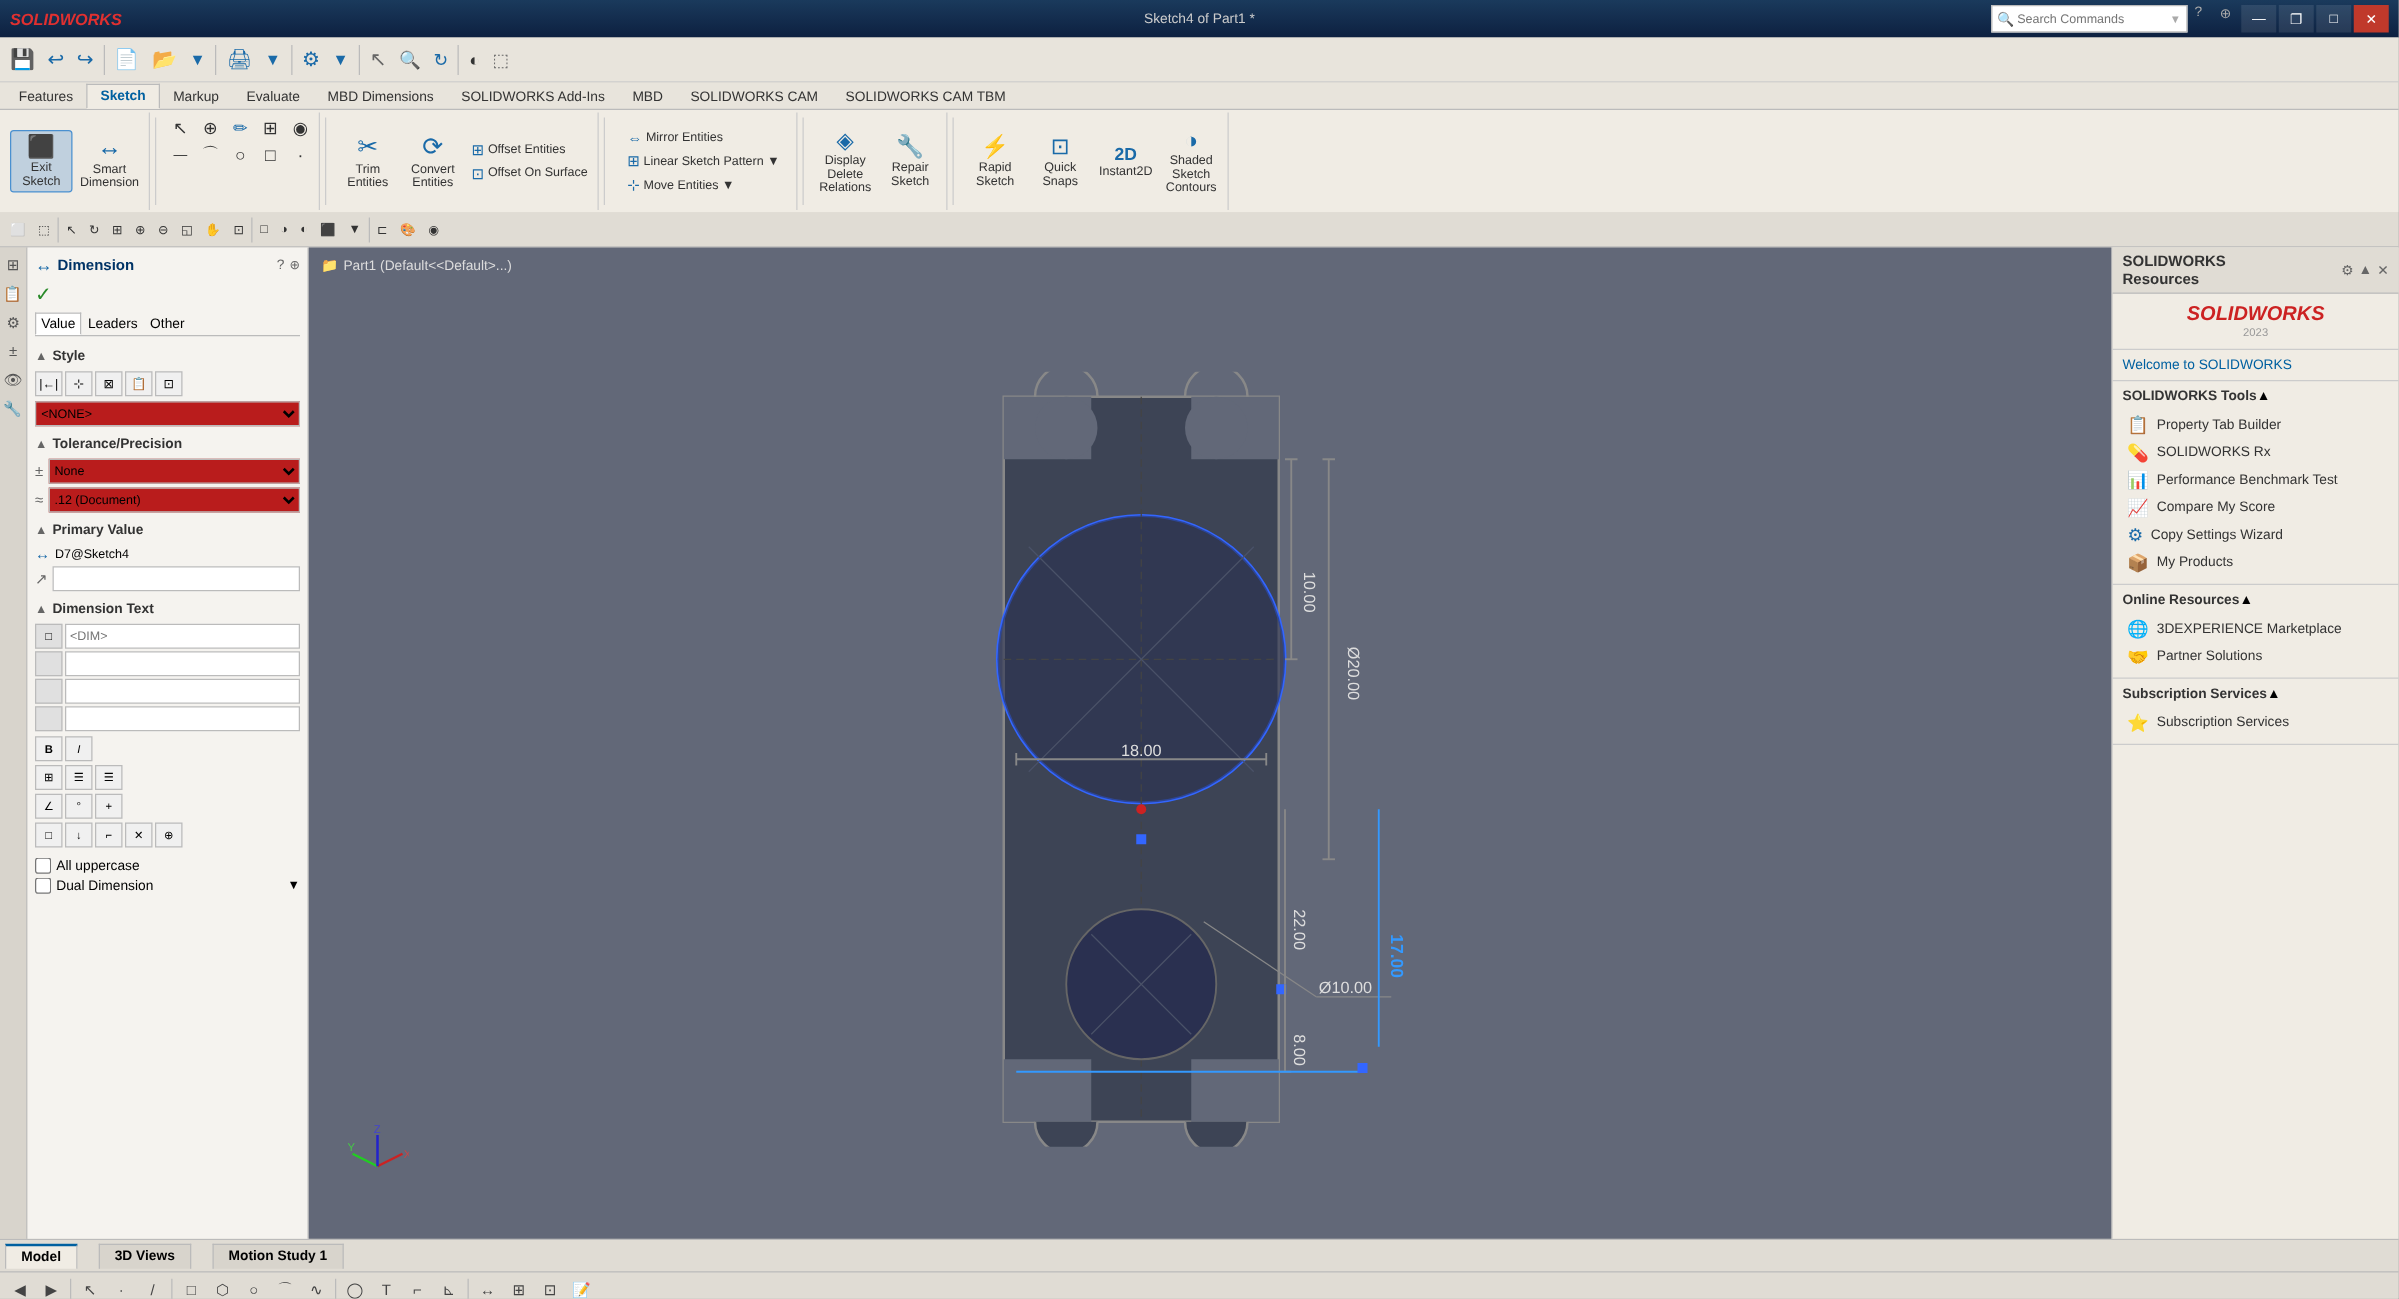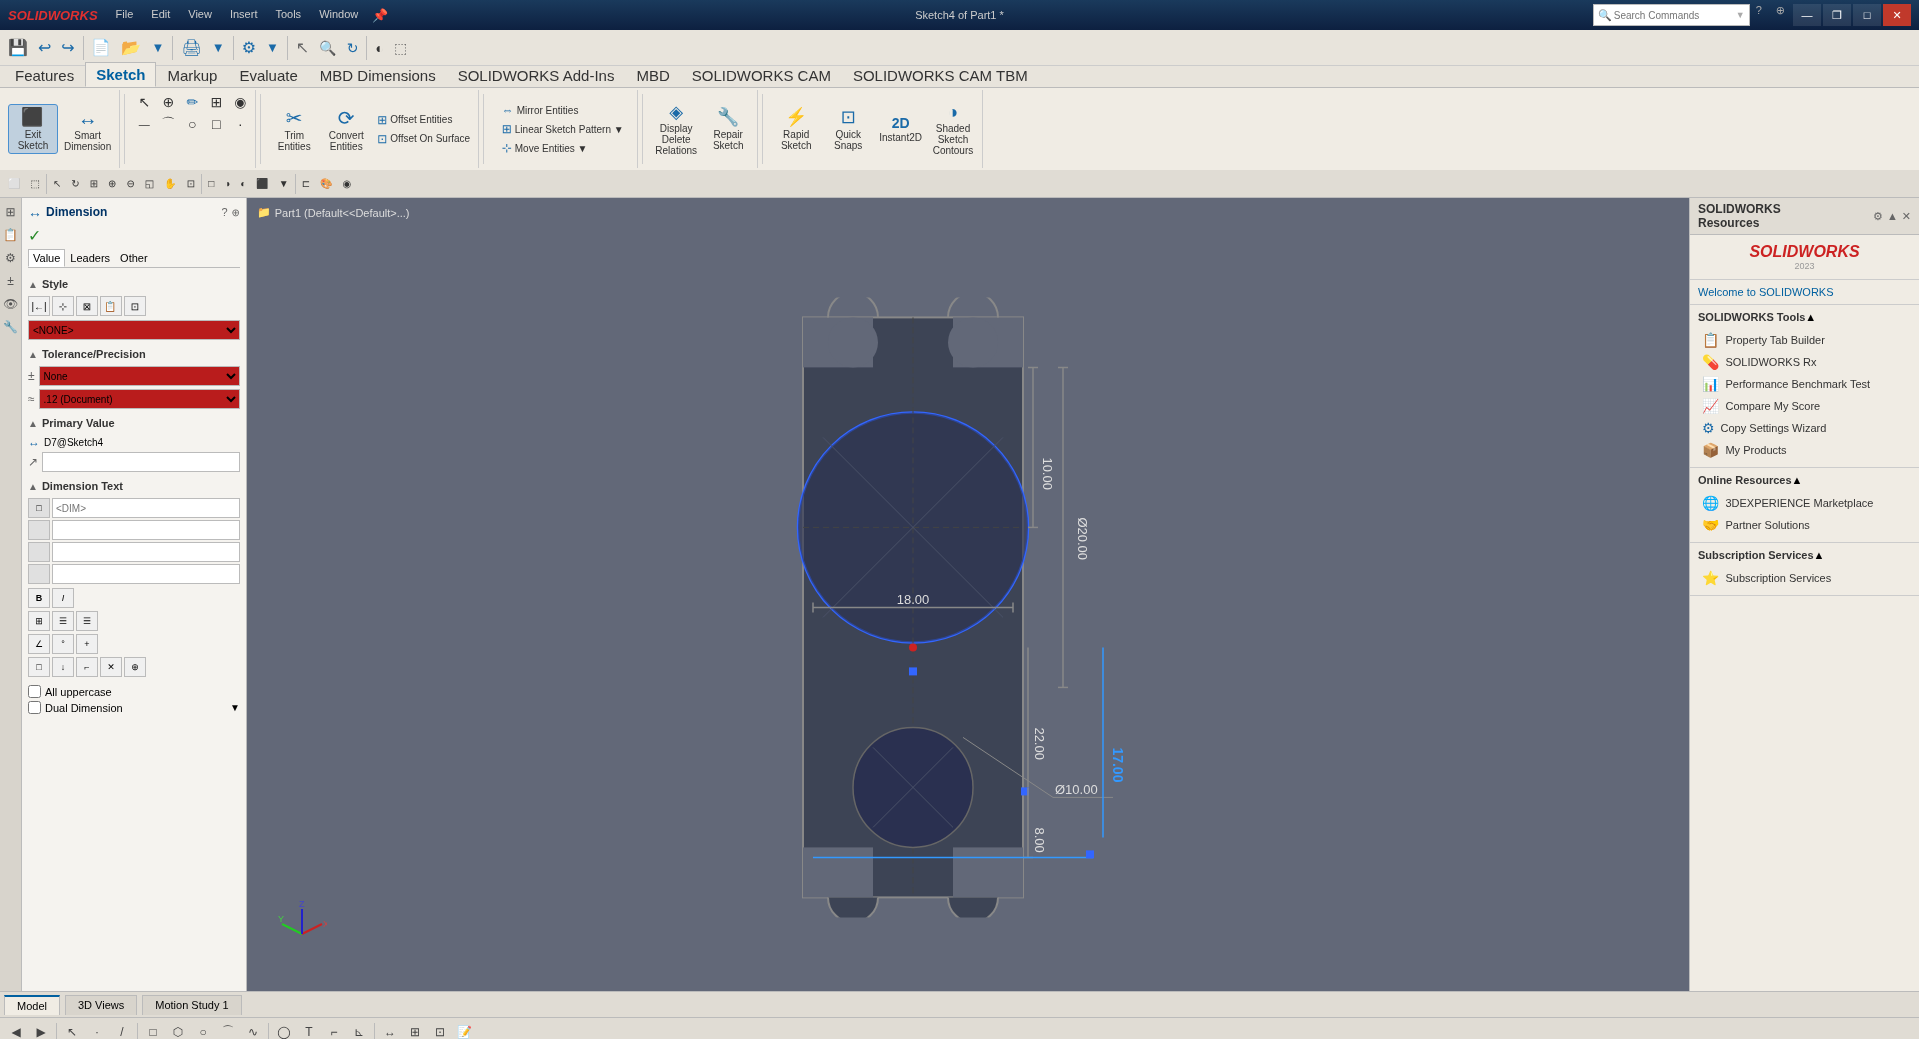--- a/index.html
+++ b/index.html
@@ -60,21 +60,21 @@
     #ribbon-tabs {
       display: flex;
       background: #e8e4dc;
       border-bottom: 1px solid #bbb;
       padding: 0 4px;
       height: 22px;
       align-items: flex-end;
     }
     .ribbon-tab {
       padding: 3px 10px;
-      font-size: 15px;
+      font-size: 11px;
       cursor: pointer;
       border: 1px solid transparent;
       border-bottom: none;
       color: #333;
     }
     .ribbon-tab.active {
       background: #f0ece4;
       border-color: #bbb;
       border-bottom: 1px solid #f0ece4;
       font-weight: bold;
@@ -462,29 +462,20 @@
       outline: none;
       font-size: 10px;
       width: 120px;
     }
   </style>
 </head>
 <body>
 
 <div id="title-bar">
   <span class="sw-logo">SOLIDWORKS</span>
-  <div class="menu-items">
-    <span class="menu-item">File</span>
-    <span class="menu-item">Edit</span>
-    <span class="menu-item">View</span>
-    <span class="menu-item">Insert</span>
-    <span class="menu-item">Tools</span>
-    <span class="menu-item">Window</span>
-    <span style="color:#aaa; padding:2px 4px; cursor:pointer; font-size:13px;">📌</span>
-  </div>
   <span class="title-center">Sketch4 of Part1 *</span>
   <div style="flex:1;"></div>
   <div class="search-box">
     <span>🔍</span>
     <input type="text" placeholder="Search Commands" style="">
     <span style="color:#aaa; font-size:9px;">▼</span>
   </div>
   <div class="win-controls">
     <span style="color:#aaa; padding:0 6px; cursor:pointer;">?</span>
     <span style="color:#aaa; padding:0 6px; cursor:pointer;">⊕</span>
@@ -1038,21 +1029,21 @@
       </div>
       <div class="right-item">
         <span class="right-item-icon">⭐</span>
         <span>Subscription Services</span>
       </div>
     </div>
   </div>
 </div>
 
 <div id="bottom-tabs">
-  <div style="display:flex; gap:5px; margin-right:8px;">
+  <div style="display:flex; gap:17px; margin-right:8px;font-weight:bold;">
     <div class="bottom-tab active">Model</div>
     <div class="bottom-tab">3D Views</div>
     <div class="bottom-tab">Motion Study 1</div>
   </div>
 </div>
 
 <div id="bottom-toolbar">
   <div class="bt-btn">◀</div>
   <div class="bt-btn">▶</div>
   <div style="border-right:1px solid #bbb; height:18px; margin:0 2px;"></div>

